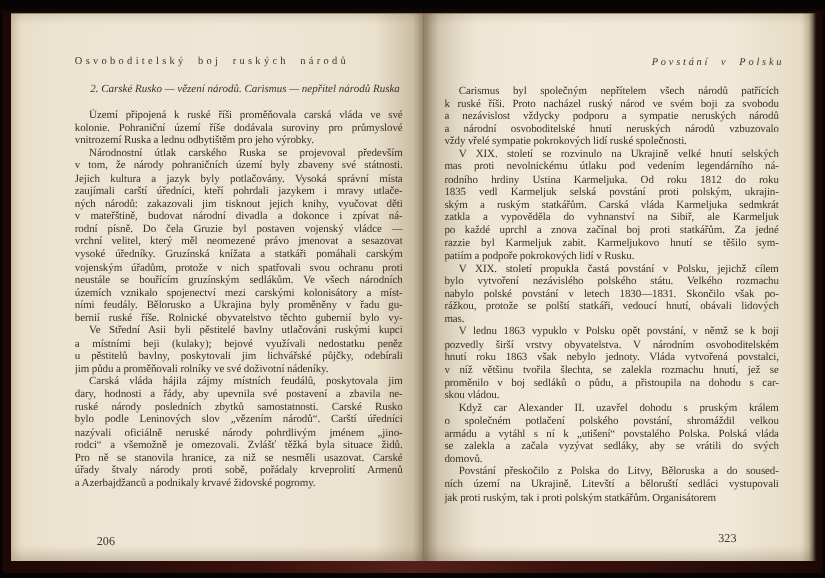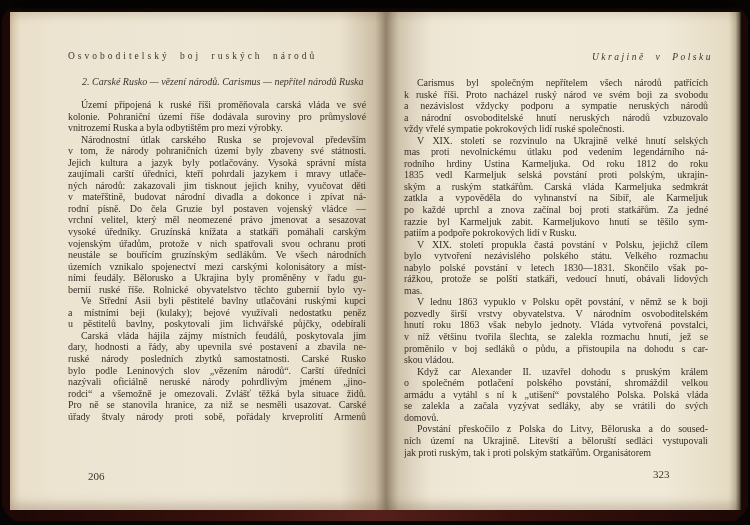--- a/index.html
+++ b/index.html
@@ -1,17 +1,17 @@
 <!DOCTYPE html>
 <html><head>
 <meta charset="utf-8">
 <style>
   html,body{margin:0;padding:0;background:#070504;}
   .photo{position:relative;width:750px;height:525px;background:#070504;overflow:hidden;
-         font-family:"Liberation Serif","DejaVu Serif",serif;border-radius:30px;}
+         font-family:"Liberation Serif","DejaVu Serif",serif;}
   .cover{position:absolute;left:2px;top:6px;width:746px;height:515px;border-radius:3px;
          background:linear-gradient(90deg,#1c0806 0%,#3a120d 32%,#55201a 50%,#3a120d 68%,#1c0806 100%);}
   .spread{position:absolute;left:10px;top:12px;width:731px;height:498px;}
   .page{position:absolute;top:0;height:498px;}
   .page.left{left:0;width:375px;
       background:linear-gradient(90deg,#decfb4 0%,#e9dfca 3%,#ece4d1 12%,#eee7d6 55%,#ebe2ce 88%,#e4d9c0 100%);
       box-shadow:inset 0 -7px 9px rgba(95,70,40,.22), inset 0 5px 7px rgba(120,95,55,.16);}
   .page.right{left:375px;width:356px;
       background:linear-gradient(90deg,#e2d6bd 0%,#ede5d2 8%,#f1ead9 30%,#f0e9d8 78%,#e6dcc5 96%,#d6c9ab 100%);
       box-shadow:inset 0 -7px 9px rgba(95,70,40,.22), inset 0 5px 7px rgba(120,95,55,.14);}
@@ -24,40 +24,40 @@
   .head-right{right:28px;top:40px;font-style:italic;letter-spacing:2.5px;}
   .chapter-subtitle{position:absolute;left:72px;top:64px;width:300px;font-style:italic;font-size:10px;
       white-space:nowrap;color:#3a332c;}
   .body-col{position:absolute;font-size:10px;letter-spacing:-.1px;color:#37302a;}
   .body-left{left:58px;top:87px;width:298px;}
   .body-right{left:19px;top:65px;width:304px;}
   .para{margin:0;}
   .line{line-height:11.55px;height:11.55px;text-align:justify;text-align-last:justify;overflow:hidden;}
   .line.first{text-indent:13px;}
   .line.last{text-align-last:left;}
-  .pageno{position:absolute;font-size:11px;color:#3c352e;}
+  .pageno{position:absolute;font-size:11px;color:#3c352e;margin-top:16px;}
   .pageno-left{left:78px;top:458px;}
   .pageno-right{left:268px;top:456px;}
   .top-shade{position:absolute;left:0;top:0;width:750px;height:12px;background:linear-gradient(180deg,#050302 55%,#170a07 100%);}
 </style>
 </head>
 <body>
 
 <div class="photo">
   <div class="cover"></div>
   <div class="spread">
 
     <div class="page left">
       <div class="running-head head-left">Osvoboditelský boj ruských národů</div>
       <div class="chapter-subtitle">2. Carské Rusko — vězení národů. Carismus — nepřítel národů Ruska</div>
       <div class="body-col body-left">
           <div class="para">
             <div class="line first">Území připojená k ruské říši proměňovala carská vláda ve své</div>
             <div class="line">kolonie. Pohraniční území říše dodávala suroviny pro průmyslové</div>
-            <div class="line last">vnitrozemí Ruska a byla odbytištěm pro mezi výrobky.</div>
+            <div class="line last">vnitrozemí Ruska a lednu odbytištěm pro jeho výrobky.</div>
           </div>
           <div class="para">
             <div class="line first">Národnostní útlak carského Ruska se projevoval především</div>
             <div class="line">v tom, že národy pohraničních území byly zbaveny své státnosti.</div>
             <div class="line">Jejich kultura a jazyk byly potlačovány. Vysoká správní místa</div>
             <div class="line">zaujímali carští úředníci, kteří pohrdali jazykem i mravy utlače-</div>
             <div class="line">ných národů: zakazovali jim tisknout jejich knihy, vyučovat děti</div>
             <div class="line">v mateřštině, budovat národní divadla a dokonce i zpívat ná-</div>
             <div class="line">rodní písně. Do čela Gruzie byl postaven vojenský vládce —</div>
             <div class="line">vrchní velitel, který měl neomezené právo jmenovat a sesazovat</div>
@@ -65,37 +65,39 @@
             <div class="line">vojenským úřadům, protože v nich spatřovali svou ochranu proti</div>
             <div class="line">neustále se bouřícím gruzínským sedlákům. Ve všech národních</div>
             <div class="line">územích vznikalo spojenectví mezi carskými kolonisátory a míst-</div>
             <div class="line">ními feudály. Bělorusko a Ukrajina byly proměněny v řadu gu-</div>
             <div class="line">bernií ruské říše. Rolnické obyvatelstvo těchto gubernií bylo vy-</div>
           </div>
           <div class="para">
             <div class="line first">Ve Střední Asii byli pěstitelé bavlny utlačováni ruskými kupci</div>
             <div class="line">a místními beji (kulaky); bejové využívali nedostatku peněz</div>
             <div class="line">u pěstitelů bavlny, poskytovali jim lichvářské půjčky, odebírali</div>
+            <div class="line last">jim půdu a proměňovali rolníky ve své doživotní nádeníky.</div>
           </div>
           <div class="para">
             <div class="line first">Carská vláda hájila zájmy místních feudálů, poskytovala jim</div>
             <div class="line">dary, hodnosti a řády, aby upevnila své postavení a zbavila ne-</div>
             <div class="line">ruské národy posledních zbytků samostatnosti. Carské Rusko</div>
             <div class="line">bylo podle Leninových slov „vězením národů“. Carští úředníci</div>
             <div class="line">nazývali oficiálně neruské národy pohrdlivým jménem „jino-</div>
             <div class="line">rodci“ a všemožně je omezovali. Zvlášť těžká byla situace židů.</div>
             <div class="line">Pro ně se stanovila hranice, za niž se nesměli usazovat. Carské</div>
             <div class="line">úřady štvaly národy proti sobě, pořádaly krveprolití Armenů</div>
+            <div class="line last">a Azerbajdžanců a podnikaly krvavé židovské pogromy.</div>
           </div>
         </div>
       <div class="pageno pageno-left">206</div>
     </div>
 
     <div class="page right">
-      <div class="running-head head-right">Ukrajině v Polsku</div>
+      <div class="running-head head-right">Povstání v Polsku</div>
       <div class="body-col body-right">
           <div class="para">
             <div class="line first">Carismus byl společným nepřítelem všech národů patřících</div>
             <div class="line">k ruské říši. Proto nacházel ruský národ ve svém boji za svobodu</div>
             <div class="line">a nezávislost vždycky podporu a sympatie neruských národů</div>
             <div class="line">a národní osvoboditelské hnutí neruských národů vzbuzovalo</div>
             <div class="line last">vždy vřelé sympatie pokrokových lidí ruské společnosti.</div>
           </div>
           <div class="para">
             <div class="line first">V XIX. století se rozvinulo na Ukrajině velké hnutí selských</div>

